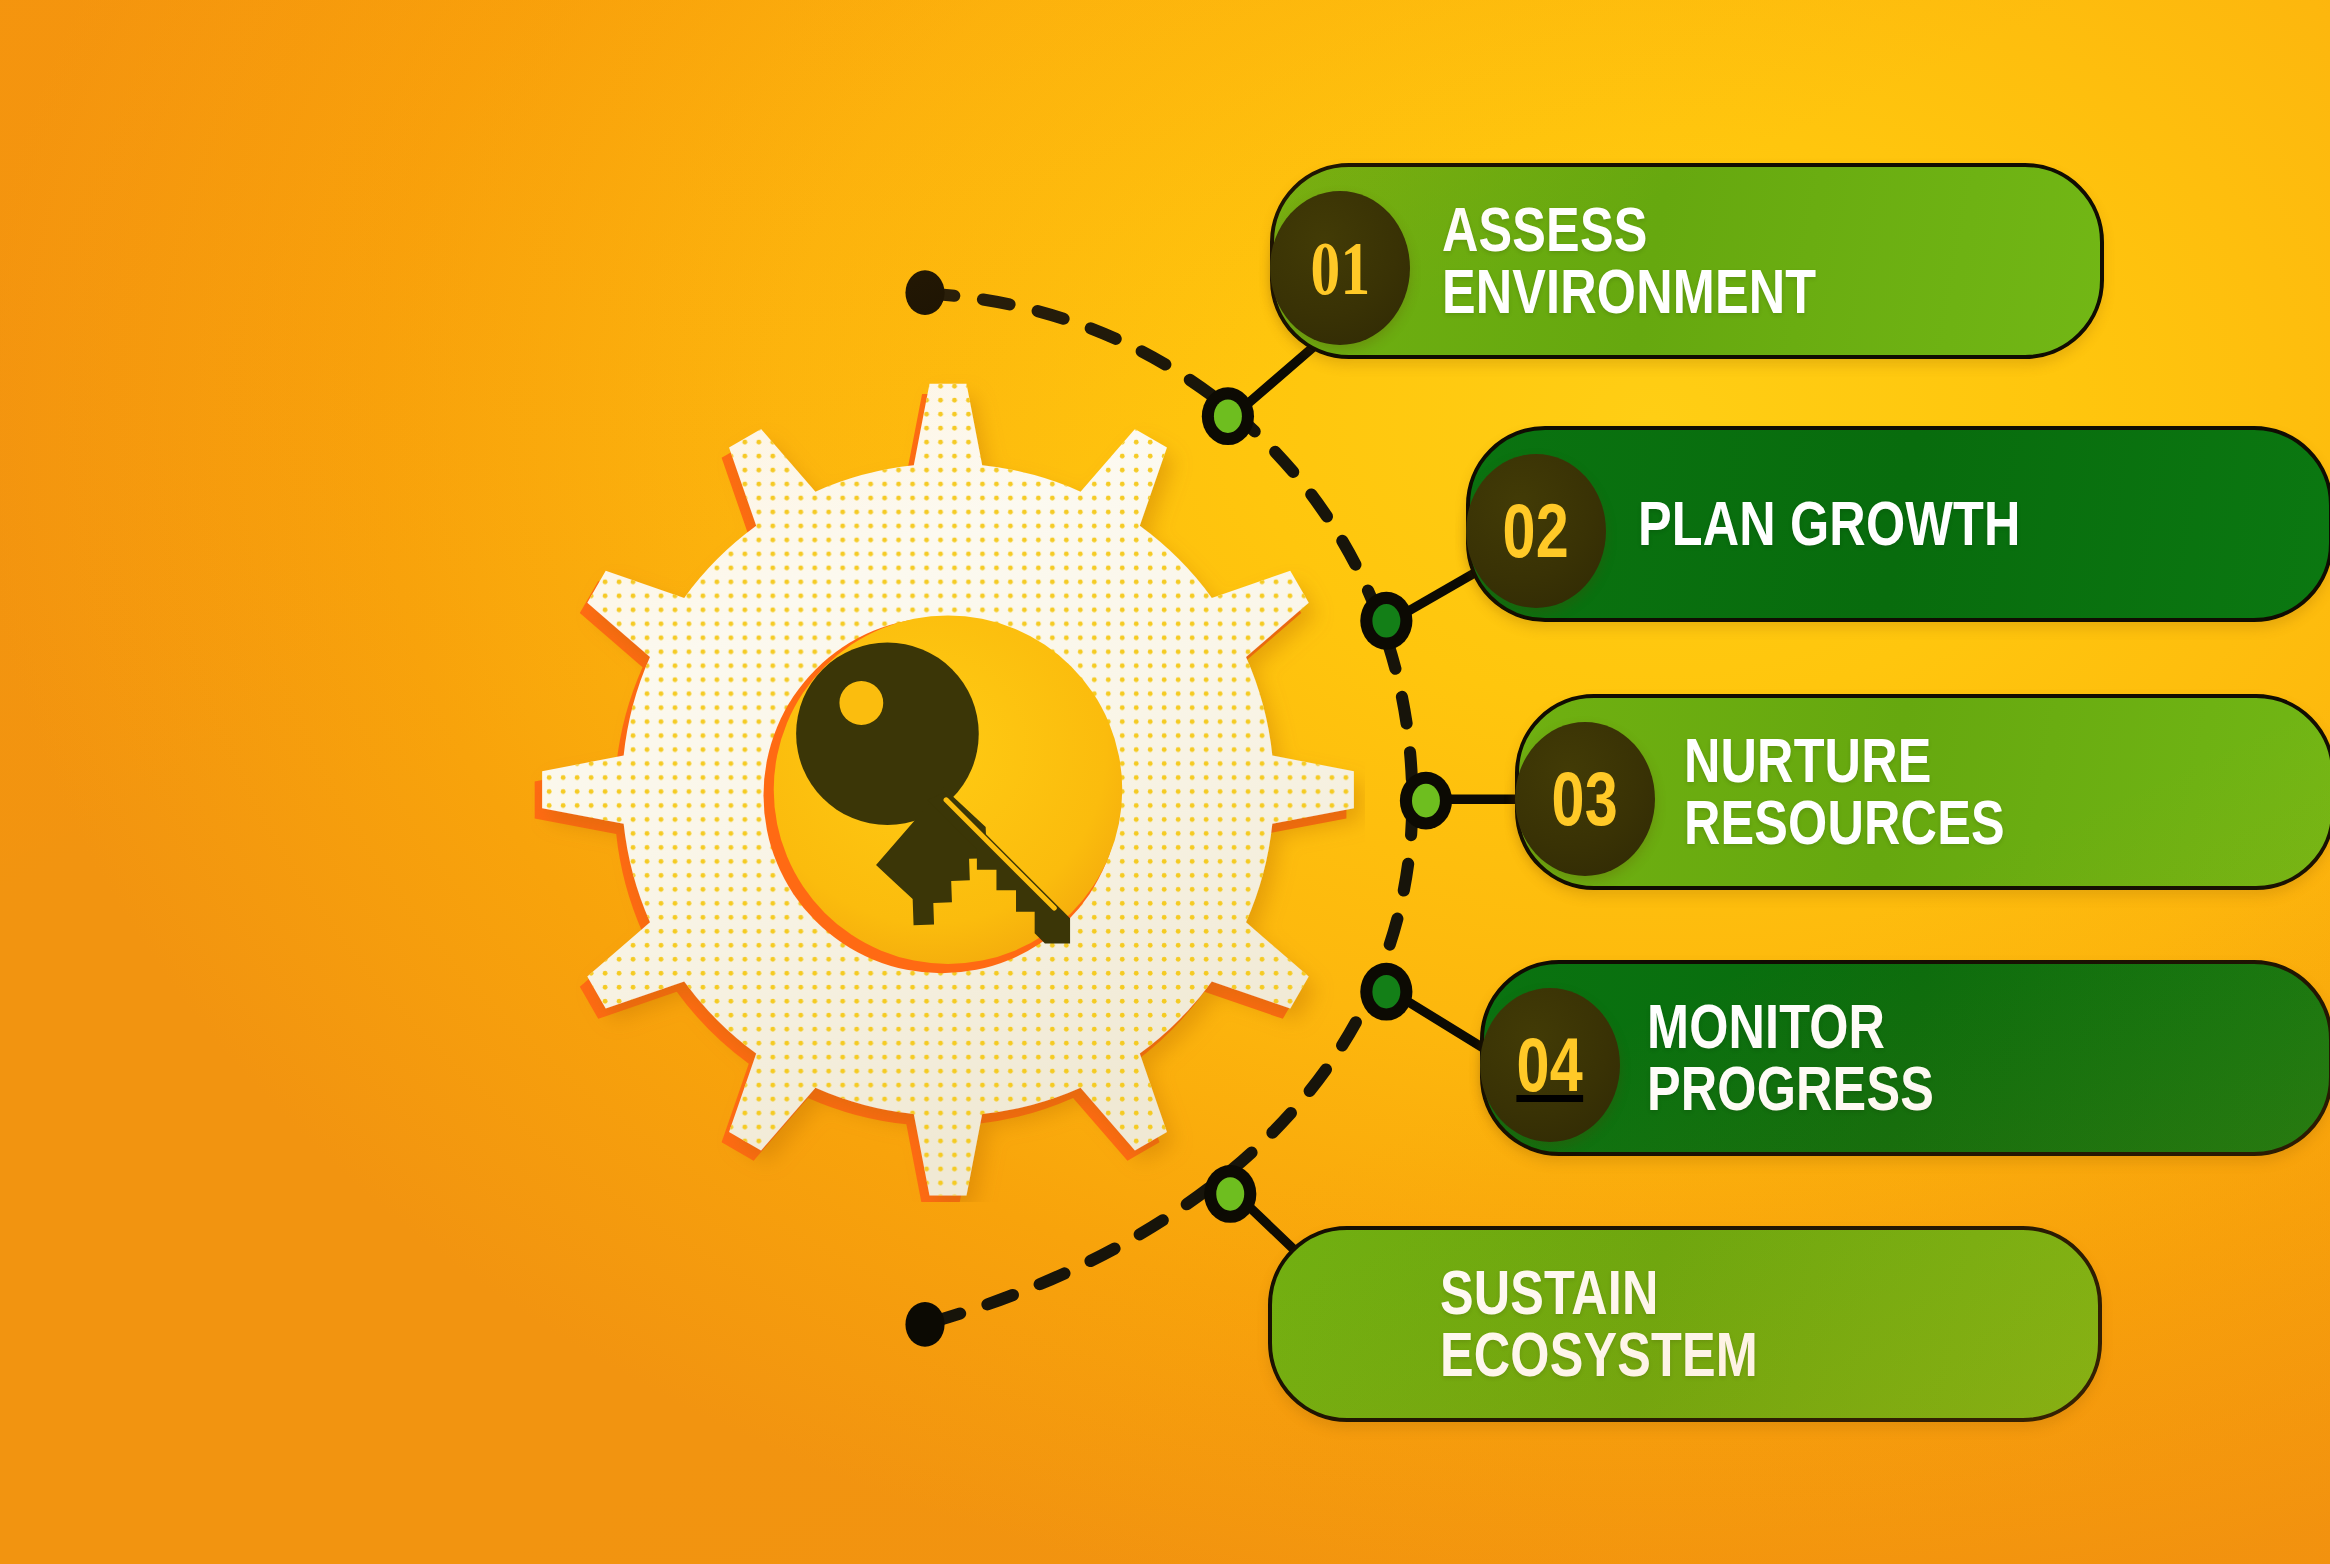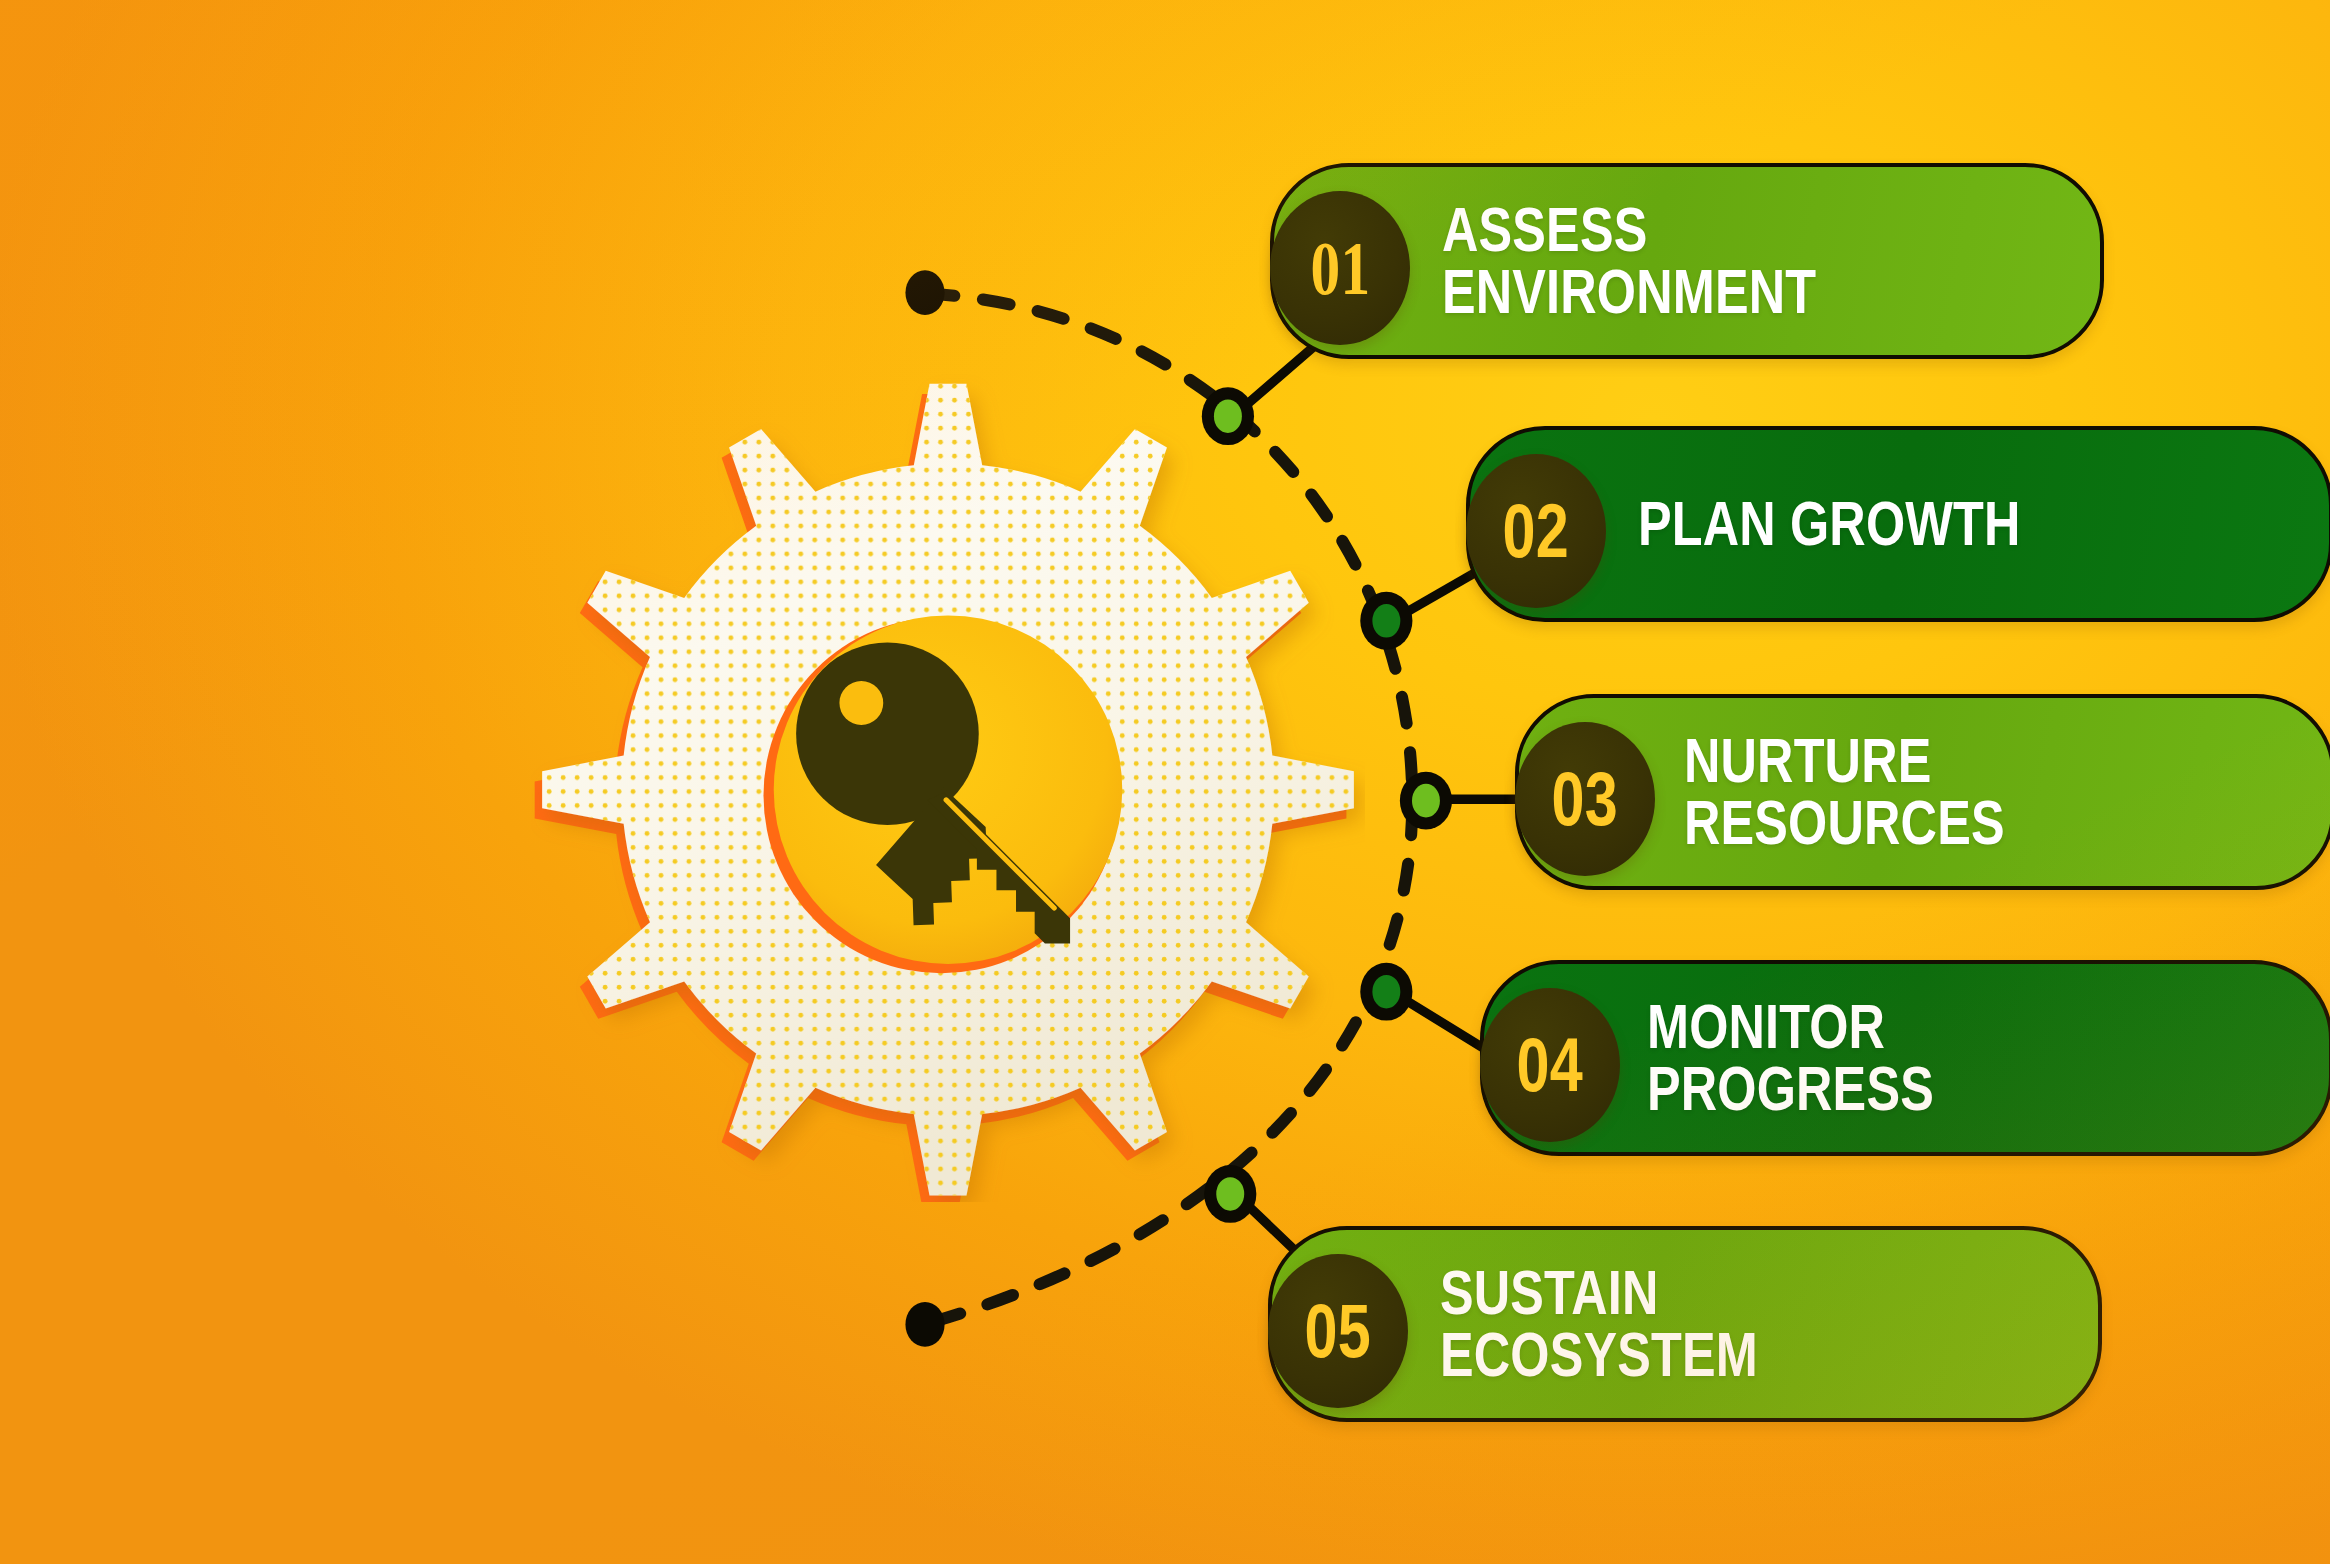--- a/index.html
+++ b/index.html
@@ -190,29 +190,26 @@
     <div class="badge" style="left:0px;top:28px;width:140px;height:154px;text-align:right;">
       <span class="badge-num" style="font-size:76px;">03</span>
     </div>
   </div>
 
   <div class="row" style="left:1480px;top:960px;">
     <div class="pill dark" style="width:853px;height:196px;padding-left:163px;">
       <div class="pill-text" style="font-size:63px;">MONITOR
 PROGRESS</div>
     </div>
-    <div class="badge" style="left:0px;top:28px;width:140px;height:154px;">
+    <div class="badge" style="left:0px;top:28px;width:140px;height:154px;text-decoration:underline;">
       <span class="badge-num" style="font-size:76px;">04</span>
     </div>
   </div>
 
   <div class="row" style="left:1268px;top:1226px;">
     <div class="pill light" style="width:834px;height:196px;padding-left:168px;">
       <div class="pill-text" style="font-size:63px;">SUSTAIN
 ECOSYSTEM</div>
     </div>
-    <div class="badge" style="left:0px;top:28px;width:140px;height:154px;">
-      <span class="badge-num" style="font-size:76px;">05</span>
-    </div>
   </div>
 
 </div>
 
 
 </body></html>

